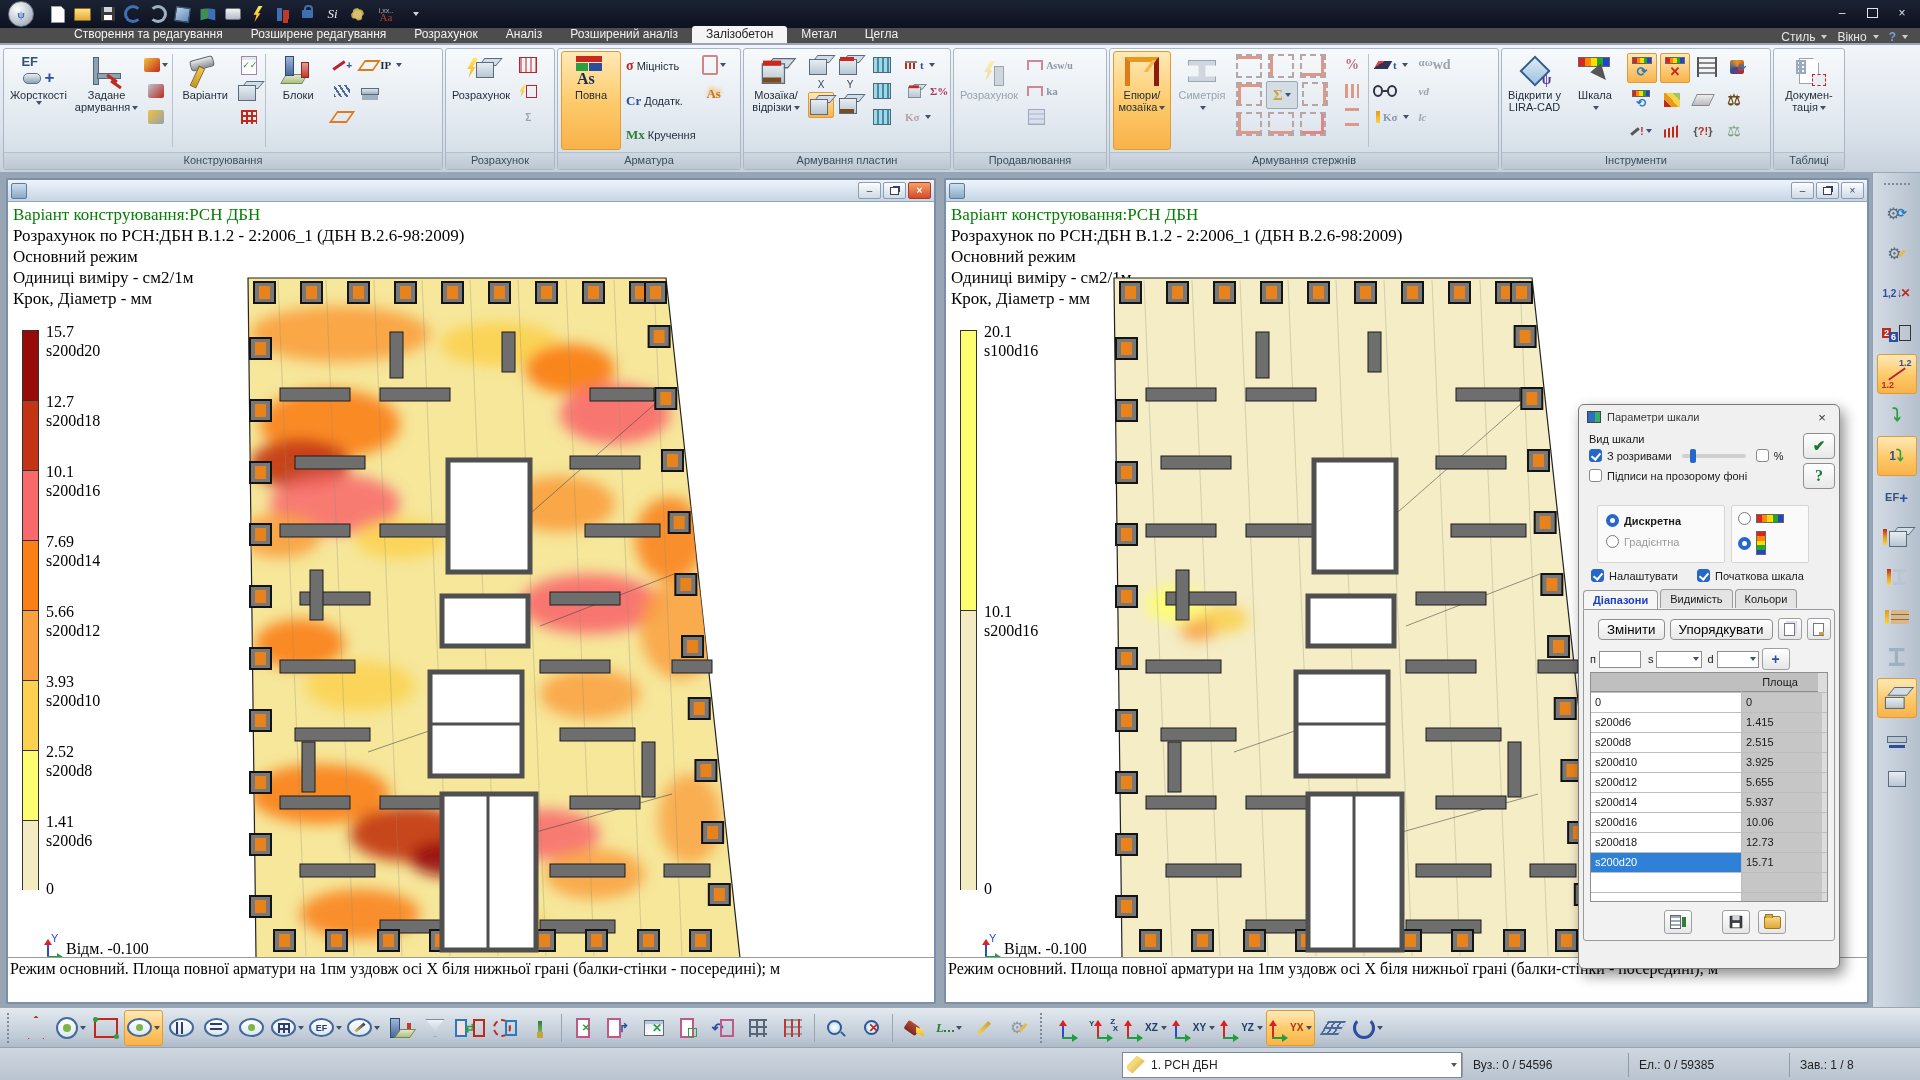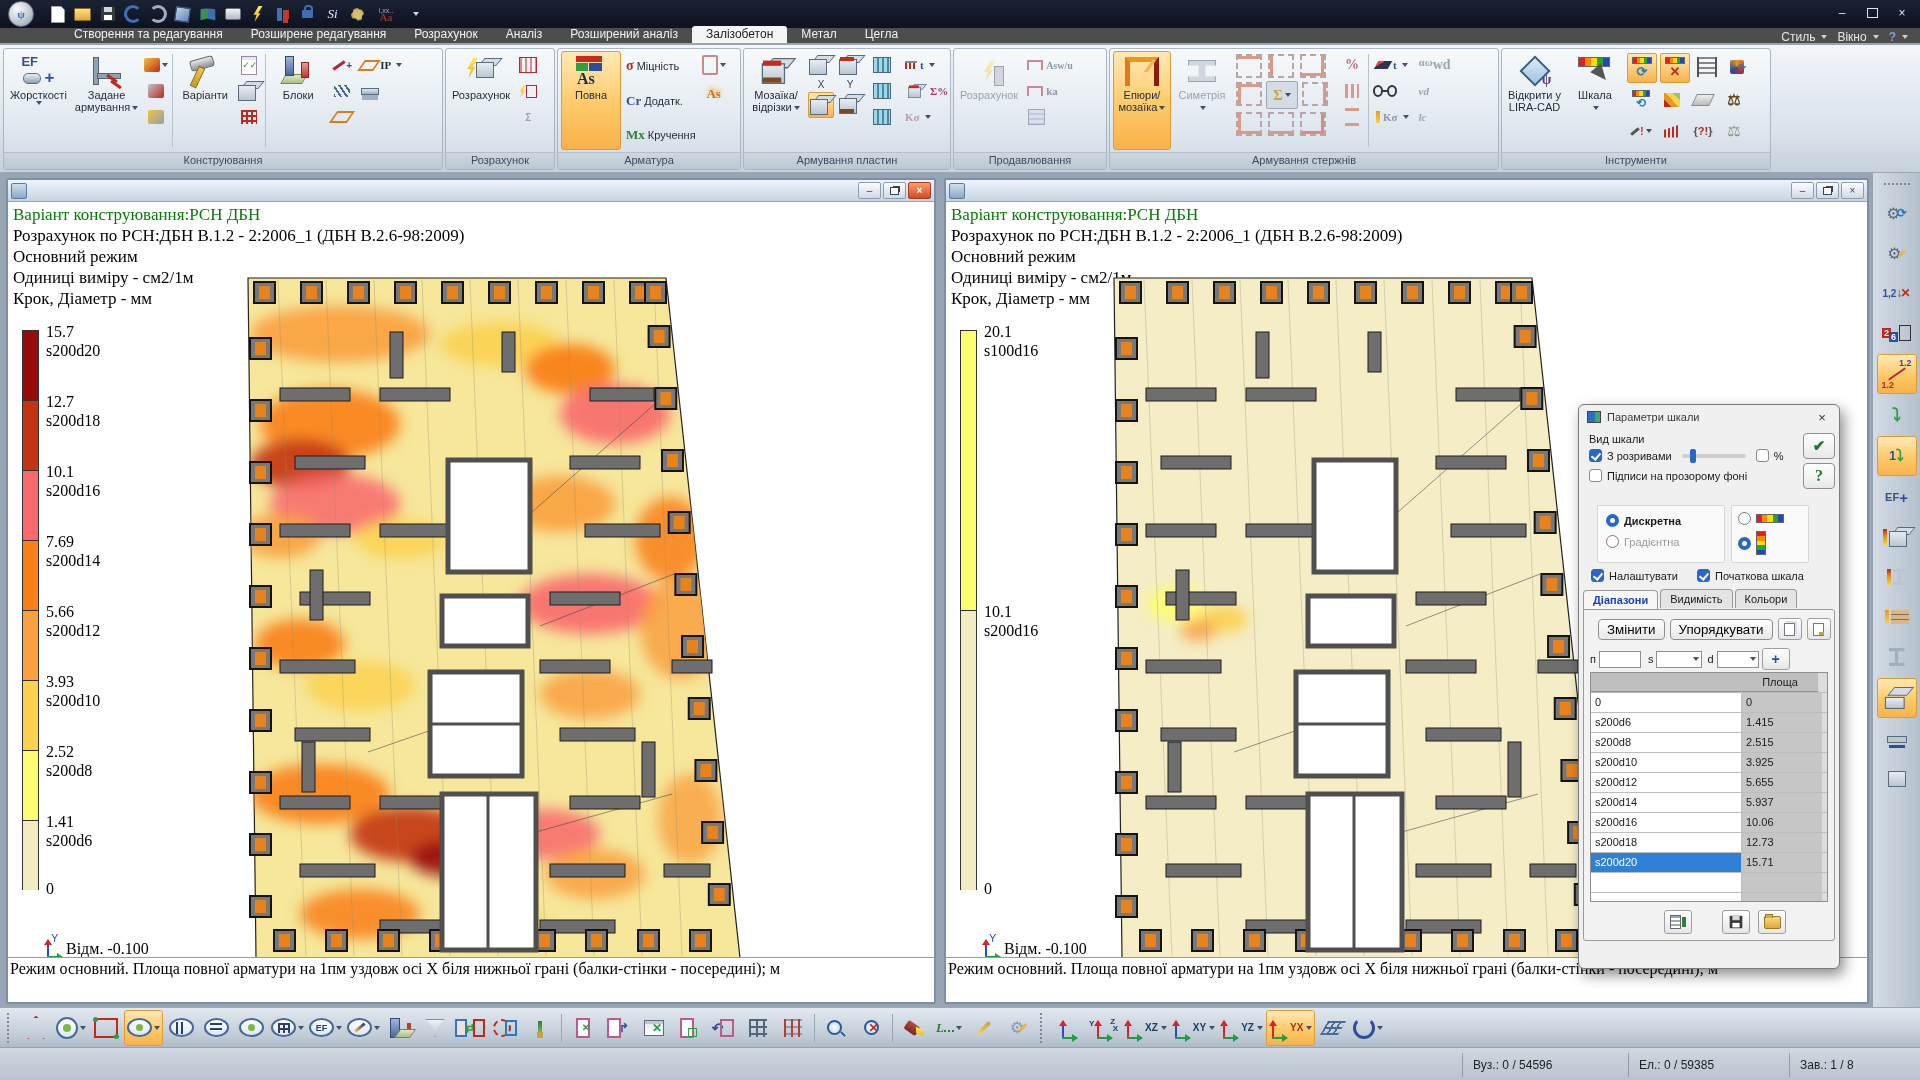--- a/index.html
+++ b/index.html
@@ -663,20 +663,33 @@
               <span style="color:#555;font-weight:bold;font-size:11px">{<span style="color:#c0281c">?!</span>}</span>
             </div>
           <div class="sbtn disabled" style="width:28px;height:28px">
               <span style="color:#7a9a7a;font-size:15px">⚖</span>
             </div>
         </div>
       </div>
       <div class="rgroup-label">Інструменти</div>
     </div>
 
+    <div class="rgroup" style="width:70px">
+      <div class="rg-body" style="justify-content:center">
+        <div class="bigbtn">
+          <span class="bb-ico">
+            <span style="width:18px;height:24px;background:#fff;border:1px solid #98a5b2;display:inline-block;clip-path:polygon(0 0,70% 0,100% 20%,100% 100%,0 100%);box-shadow:inset 0 0 0 20px #fff"></span>
+            <span style="position:absolute;left:4px;top:6px;width:10px;height:14px;background:repeating-linear-gradient(#9ab 0 2px,transparent 2px 4px),repeating-linear-gradient(90deg,#9ab 0 2px,transparent 2px 4px)"></span>
+            <span style="position:absolute;right:0;bottom:2px;width:12px;height:10px;border:1px dashed #b23;background:#e8eef4"></span>
+          </span>
+          <span class="bb-lbl"><span>Докумен-</span><br><span>тація</span><span class="caret"></span></span>
+        </div>
+      </div>
+      <div class="rgroup-label">Таблиці</div>
+    </div>
   </div>
 
   <div class="mdi">
 
     <div class="cwin" style="left:6px;width:930px;">
       <div class="cwin-tb">
         <div class="cwin-ico"></div>
         <div class="cwin-btns">
           <div class="cwb">–</div>
           <div class="cwb">
@@ -1370,20 +1383,25 @@
         <span style="width:18px;height:14px;display:inline-block;background:repeating-linear-gradient(90deg,#4a6a9a 0 2px,transparent 2px 6px),repeating-linear-gradient(#4a6a9a 0 2px,transparent 2px 6px);transform:skewX(-30deg)"></span>
       </div>
     <div class="bbtn">
         <span style="width:16px;height:16px;border:3px solid #2d4e9e;border-top-color:transparent;border-radius:50%;display:inline-block"></span>
         <span class="caret"></span>
       </div>
   </div>
 
   <div class="statusbar">
     <div class="sb-fill"></div>
+    <div class="sb-combo">
+      <span class="hammer-ic"></span>
+      <span>1. РСН ДБН</span>
+      <span class="caret arrow"></span>
+    </div>
     <div class="sb-panel" style="width:145px">Вуз.: 0 / 54596</div>
     <div class="sb-panel" style="width:140px">Ел.: 0 / 59385</div>
     <div class="sb-panel" style="width:80px">Зав.: 1 / 8</div>
   </div>
 
   <div class="dialog">
     <div class="dlg-tb">
       <span class="dlg-ico"></span>
       <span>Параметри шкали</span>
       <span class="dlg-x">×</span>

